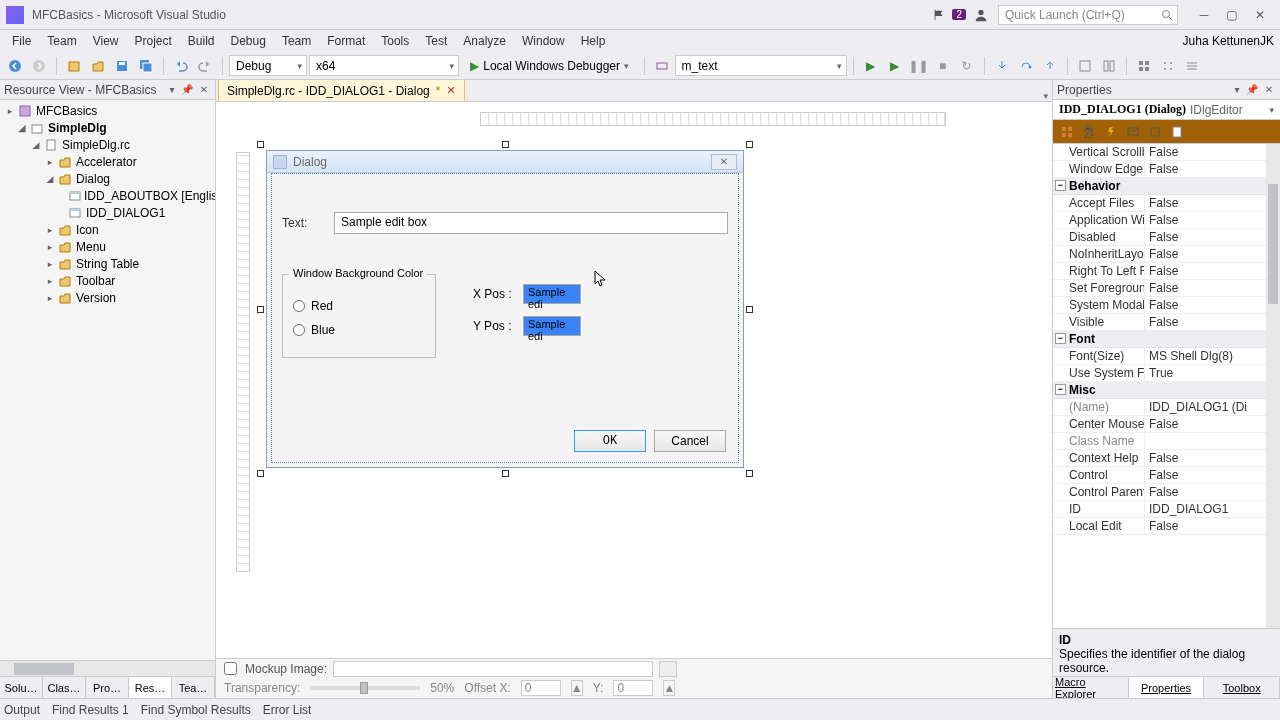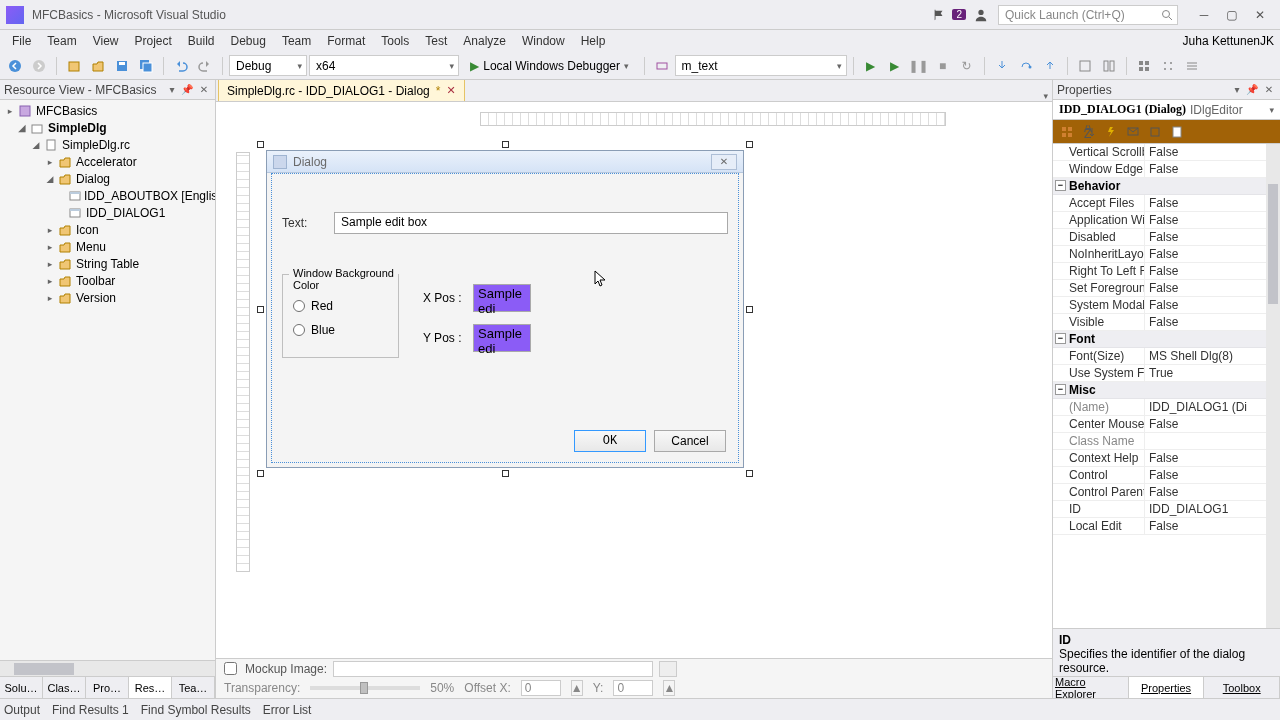--- a/index.html
+++ b/index.html
@@ -69,28 +69,28 @@
 .sel-handle { position: absolute; width: 7px; height: 7px; background: #fff; border: 1px solid #333; }
 .dialog-window { position: absolute; left: 6px; top: 6px; right: 6px; bottom: 6px; border: 1px solid #8a9db5; background: #f4f4f4; }
 .dialog-title { height: 22px; background: linear-gradient(#eaf1fb,#d5e3f6); border-bottom: 1px solid #b6c7dd; display: flex; align-items: center; padding: 0 6px; color: #6a6a6a; }
 .dialog-title .dicon { width: 14px; height: 14px; background: #cbd7ec; border: 1px solid #9fb4d1; margin-right: 6px; }
 .dialog-title .dspacer { flex: 1; }
 .dialog-title .dclose { width: 26px; height: 16px; border: 1px solid #adbed6; background: #e6edf8; display: flex; align-items: center; justify-content: center; font-size: 10px; color: #6a6a6a; }
 .dialog-body { position: absolute; inset: 22px 4px 4px 4px; border: 1px dotted #4a90d9; background: #f4f4f4; padding: 10px; }
 .dlg-row { display: flex; align-items: center; margin-bottom: 10px; }
 .dlg-label { width: 52px; color: #333; }
 .dlg-edit { flex: 1; height: 22px; border: 1px solid #a9a9a9; background: #fff; padding: 2px 6px; }
-.dlg-group { border: 1px solid #bfbfbf; padding: 24px 10px 10px 10px; margin-top: 20px; position: relative; width: 117px; float: left; }
+.dlg-group { border: 1px solid #bfbfbf; padding: 24px 10px 10px 10px; margin-top: 20px; position: relative; width: 154px; float: left; }
 .dlg-group .gtitle { position: absolute; top: -8px; left: 6px; background: #f4f4f4; padding: 0 4px; font-size: 11px; }
 .dlg-radio { display: flex; align-items: center; gap: 6px; margin-bottom: 10px; }
 .dlg-radio .rcircle { width: 12px; height: 12px; border: 1px solid #707070; border-radius: 50%; background: #fff; }
-.dlg-pos { float: left; margin-left: 24px; margin-top: 30px; }
+.dlg-pos { float: left; margin-left: 37px; margin-top: 30px; }
 .dlg-pos .prow { display: flex; align-items: center; gap: 8px; margin-bottom: 12px; }
 .dlg-pos .plabel { width: 42px; }
-.dlg-pos .pbox { width: 58px; height: 28px; border: 1px solid #a9a9a9; background: #8b5cf6; padding: 1px 4px; font-size: 13px; }
+.dlg-pos .pbox { width: 58px; height: 20px; border: 1px solid #a9a9a9; background: #3b82f6; padding: 1px 4px; font-size: 11px; }
 .dlg-btns { position: absolute; right: 12px; bottom: 10px; display: flex; gap: 8px; }
 .dlg-btn { width: 72px; height: 22px; border: 1px solid #a9a9a9; background: linear-gradient(#f8f8f8,#e8e8e8); display: flex; align-items: center; justify-content: center; }
 .dlg-btn.primary { border: 1px solid #3399ff; font-family: Liberation Mono, monospace; }
 
 .mockup-bar { height: 20px; border-top: 1px solid #ccc; background: #f5f5f5; display: flex; align-items: center; padding: 0 8px; gap: 6px; font-size: 11px; color: #555; }
 .mockup-bar input[type=checkbox] { margin-right: 2px; }
 .mockup-bar .mpath { flex: 0 0 320px; height: 16px; border: 1px solid #ccc; background: #fff; }
 .mockup-bar .mbtn { width: 18px; height: 16px; border: 1px solid #ccc; background: #eee; }
 .trans-bar { height: 20px; background: #f5f5f5; display: flex; align-items: center; padding: 0 8px; gap: 10px; font-size: 11px; color: #888; }
 .trans-bar .slider { width: 110px; height: 4px; background: #ddd; position: relative; }

